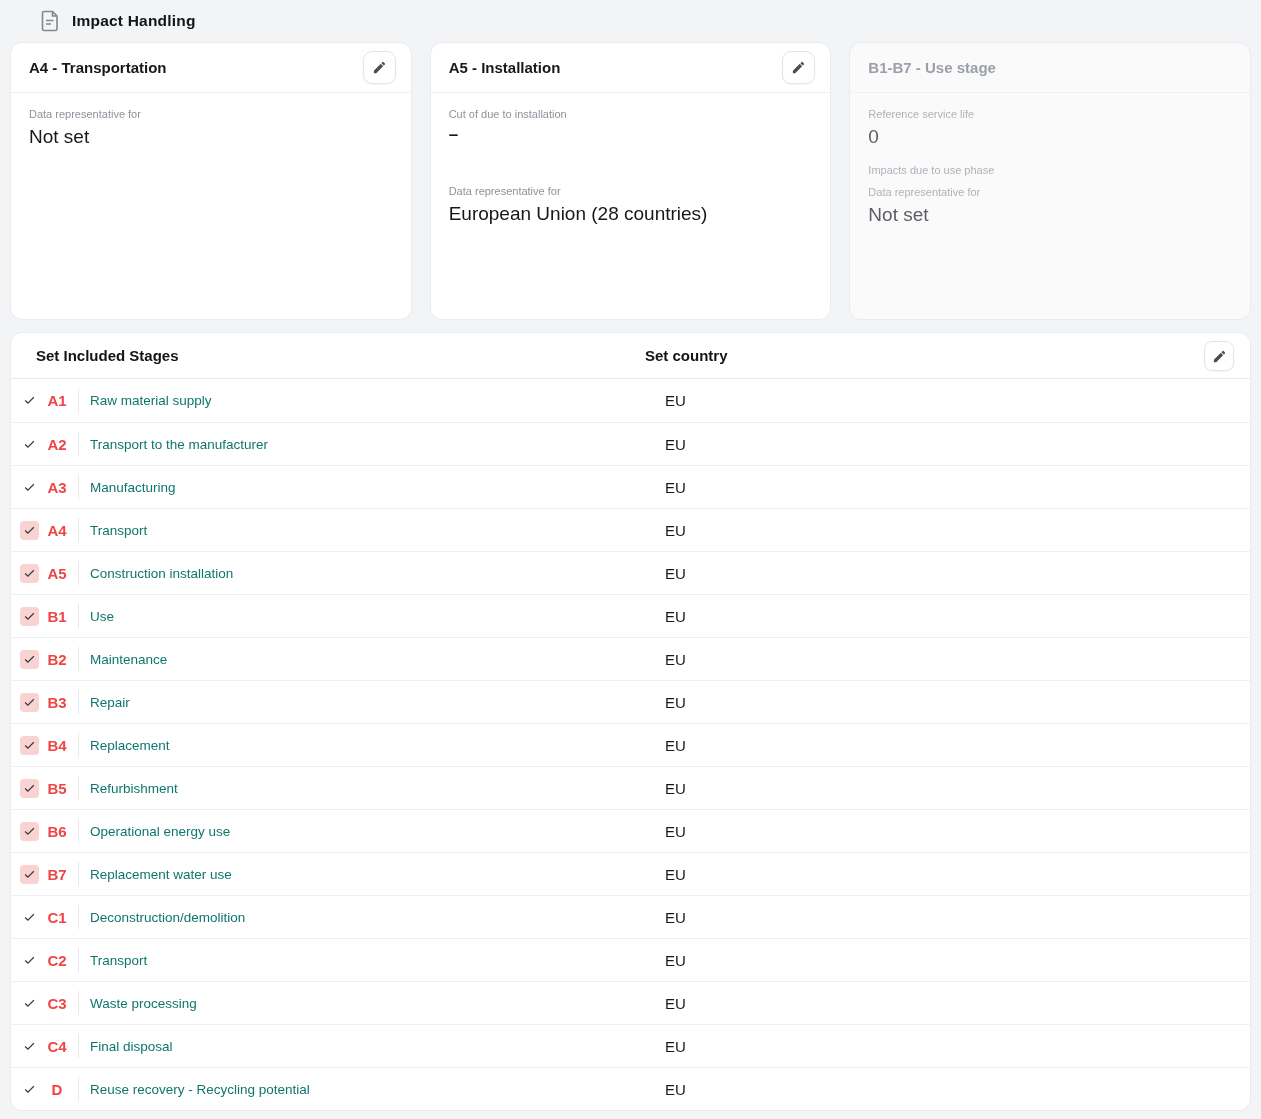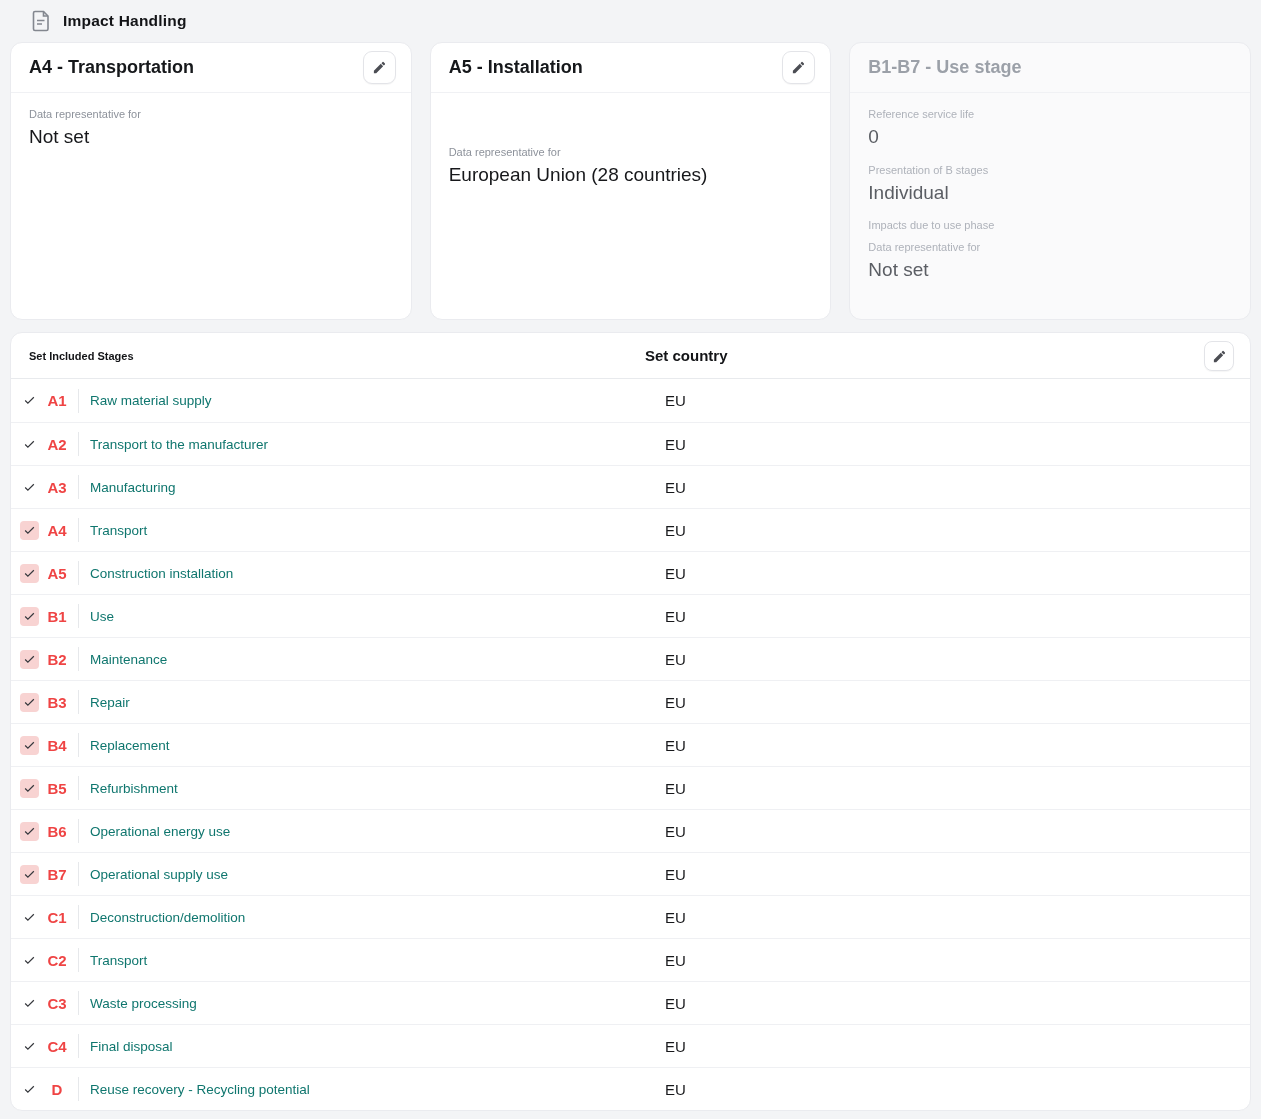--- a/index.html
+++ b/index.html
@@ -11,21 +11,21 @@
     position:relative;
     overflow:hidden;
   }
 
   
   .app-header {
     height:42px;
     display:flex;
     align-items:center;
     gap:12px;
-    padding-left:31px;
+    padding-left:40px;
   }
   .app-header .doc-icon { width:20px; height:22px; display:flex; }
   .app-title { font-size:15.5px; font-weight:700; color:#131417; letter-spacing:.2px; }
 
   
   .cards-row { display:flex; gap:18px; margin:0 10px; }
   .card {
     flex:1;
     background:#ffffff;
     border:1px solid #eaebef;
@@ -35,21 +35,21 @@
   }
   .card.disabled { background:#fafafb; }
   .card-header {
     height:50px;
     display:flex;
     align-items:center;
     justify-content:space-between;
     padding:0 15px 0 18px;
     border-bottom:1px solid #f0f1f4;
   }
-  .card-title { font-size:18px; font-weight:700; color:#16181b; }
+  .card-title { font-size:15px; font-weight:700; color:#16181b; }
   .card.disabled .card-title { color:#9ba0a8; font-weight:600; }
   .edit-btn {
     width:33px; height:33px;
     border:1px solid #e3e4e8;
     border-radius:9px;
     background:#fff;
     display:flex; align-items:center; justify-content:center;
     box-shadow:0 1px 1px rgba(16,17,20,.04);
     cursor:pointer;
   }
@@ -71,21 +71,21 @@
     border-radius:12px;
     overflow:hidden;
   }
   .table-head {
     position:relative;
     height:46px;
     display:flex;
     align-items:center;
     border-bottom:1px solid #e8eaed;
   }
-  .th-stages { margin-left:18px; font-size:11px; font-weight:700; color:#131417; }
+  .th-stages { margin-left:25px; font-size:15px; font-weight:700; color:#131417; }
   .th-country { position:absolute; left:634px; font-size:15px; font-weight:700; color:#131417; }
   .table-head .edit-btn { position:absolute; right:16px; top:8px; width:30px; height:30px; border-radius:8px; }
 
   .trow {
     position:relative;
     height:43px;
     display:flex;
     align-items:center;
     padding-left:9px;
     border-top:1px solid #eff0f3;
@@ -152,39 +152,39 @@
       <span class="card-title">A5 - Installation</span>
       <button class="edit-btn">
         <span style="display:flex;">
           <svg viewBox="0 0 24 24" width="15" height="15" fill="#4b4d53">
               <path d="M3 17.25V21h3.75L17.81 9.94l-3.75-3.75L3 17.25zM20.71 7.04c.39-.39.39-1.02 0-1.41l-2.34-2.34a.9959.9959 0 0 0-1.41 0l-1.83 1.83 3.75 3.75 1.83-1.83z"></path>
             </svg>
         </span>
       </button>
     </div>
     <div class="card-body">
+      <div class="field">
+        <div class="field-label">Cut of due to installation</div>
+        <div class="field-value dash">–</div>
+      </div>
       <div class="field gap-lg">
         <div class="field-label">Data representative for</div>
         <div class="field-value">European Union (28 countries)</div>
       </div>
     </div>
   </div>
 
   <div class="card disabled">
     <div class="card-header">
       <span class="card-title">B1-B7 - Use stage</span>
     </div>
     <div class="card-body">
       <div class="field">
         <div class="field-label">Reference service life</div>
         <div class="field-value">0</div>
-      </div>
-      <div class="field">
-        <div class="field-label">Presentation of B stages</div>
-        <div class="field-value">Individual</div>
       </div>
       <div class="field">
         <div class="field-label">Impacts due to use phase</div>
         <div class="field-value"></div>
       </div>
       <div class="field" style="margin-top:10px;">
         <div class="field-label">Data representative for</div>
         <div class="field-value">Not set</div>
       </div>
     </div>
@@ -361,21 +361,21 @@
   <div class="trow">
     <span class="checkbox hl">
       <span style="display:flex;">
         <svg viewBox="0 0 24 24">
               <polyline points="20 6 9 17 4 12"></polyline>
             </svg>
       </span>
     </span>
     <span class="stage-code">B7</span>
     <span class="vdiv"></span>
-    <span class="stage-name">Operational supply use</span>
+    <span class="stage-name">Replacement water use</span>
     <span class="stage-country">EU</span>
   </div>
 
   <div class="trow">
     <span class="checkbox">
       <span style="display:flex;">
         <svg viewBox="0 0 24 24">
               <polyline points="20 6 9 17 4 12"></polyline>
             </svg>
       </span>

